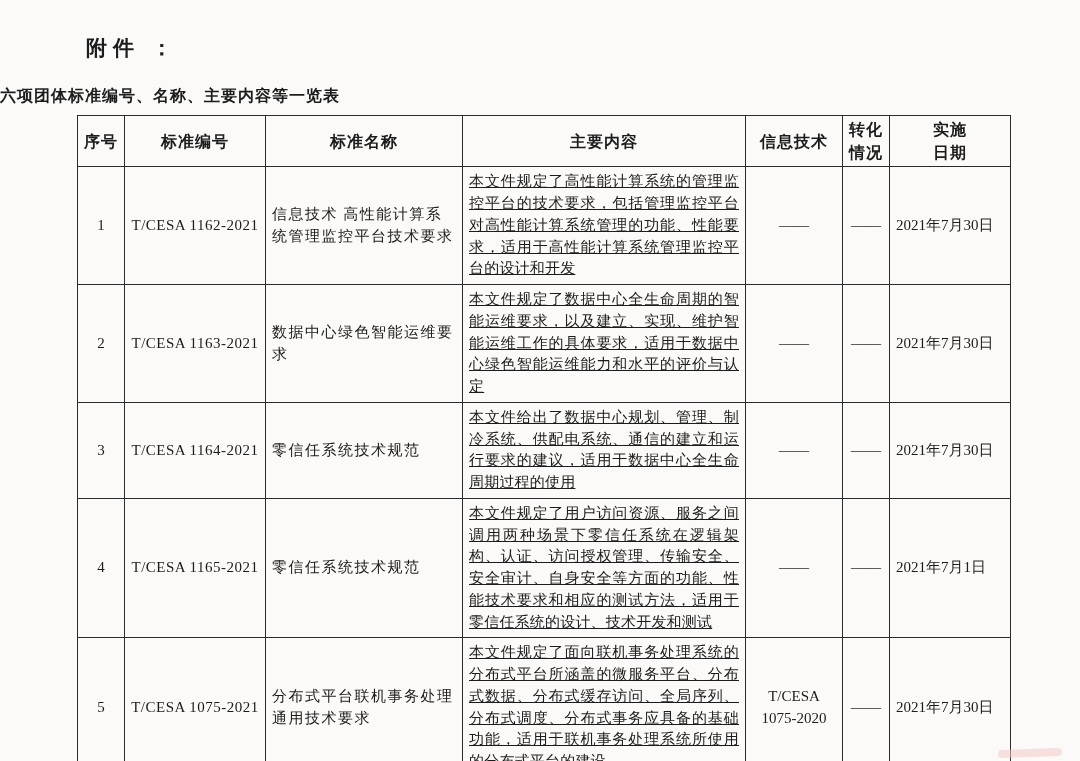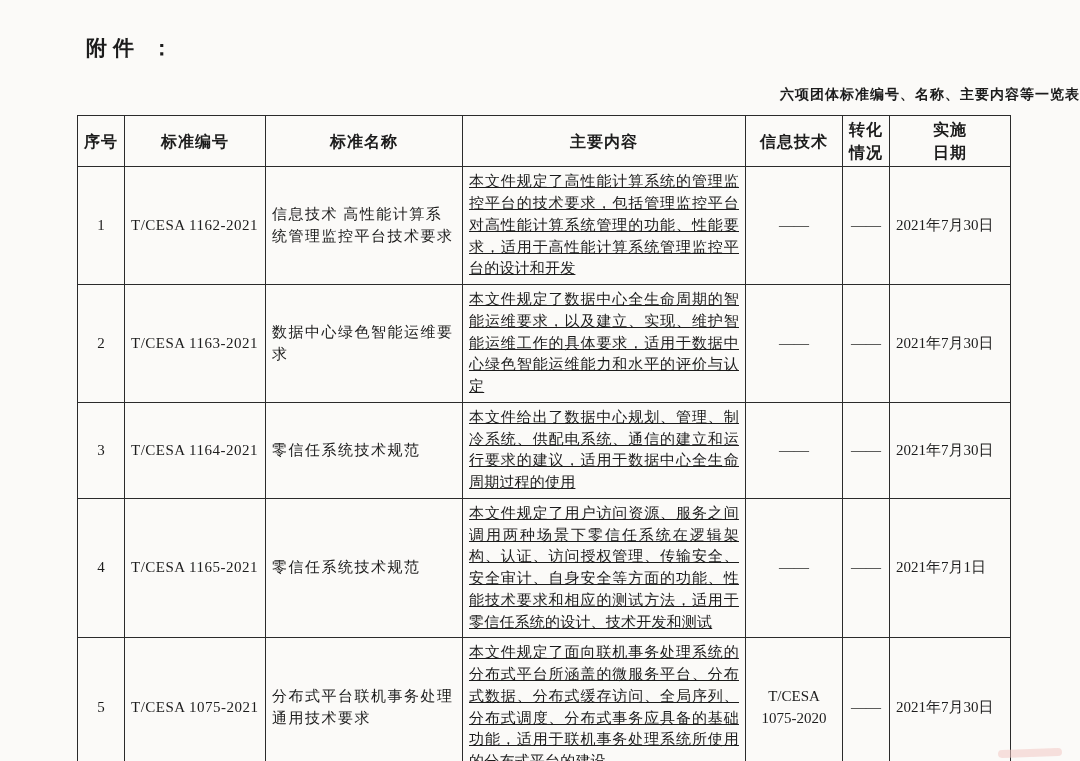--- a/index.html
+++ b/index.html
@@ -26,22 +26,22 @@
     top: 34px;
     font-size: 21px;
     font-weight: bold;
     letter-spacing: 6px;
   }
   .doc-title {
     position: absolute;
     left: 0;
     top: 86px;
     width: 100%;
-    text-align: right;
-    font-size: 14px;
+    text-align: left;
+    font-size: 16px;
     font-weight: bold;
     letter-spacing: 1px;
   }
   table.std-table {
     position: absolute;
     left: 77px;
     top: 115px;
     width: 933px;
     border-collapse: collapse;
     table-layout: fixed;
@@ -73,21 +73,21 @@
 
   col.c-seq   { width: 47px; }
   col.c-code  { width: 141px; }
   col.c-name  { width: 197px; }
   col.c-main  { width: 283px; }
   col.c-repl  { width: 97px; }
   col.c-conv  { width: 47px; }
   col.c-date  { width: 121px; }
 
   td.seq-cell  { text-align: center; }
-  td.code-cell { text-align: left; padding: 4px 2px; letter-spacing: 0.5px; white-space: nowrap; }
+  td.code-cell { text-align: center; padding: 4px 2px; letter-spacing: 0.5px; white-space: nowrap; }
   td.name-cell { text-align: left; letter-spacing: 1.5px; padding: 4px 8px; }
   td.main-cell { text-align: justify; text-justify: inter-character; padding: 3px 7px; letter-spacing: 0.2px; text-decoration: underline; }
   td.repl-cell { text-align: center; padding: 4px 2px; }
   td.conv-cell { text-align: center; padding: 0; }
   td.date-cell { white-space: nowrap; padding: 4px 2px; }
 
   .scan-artifact {
     position: absolute;
     right: 18px;
     bottom: 4px;

